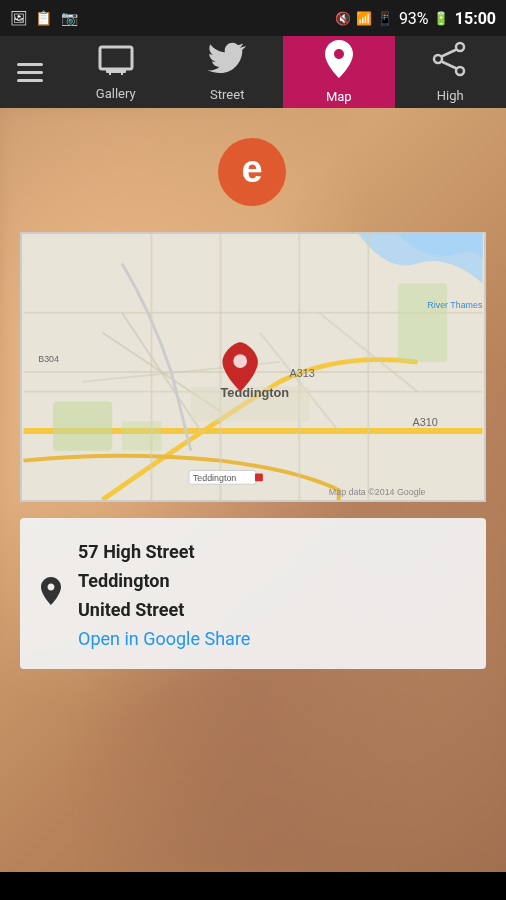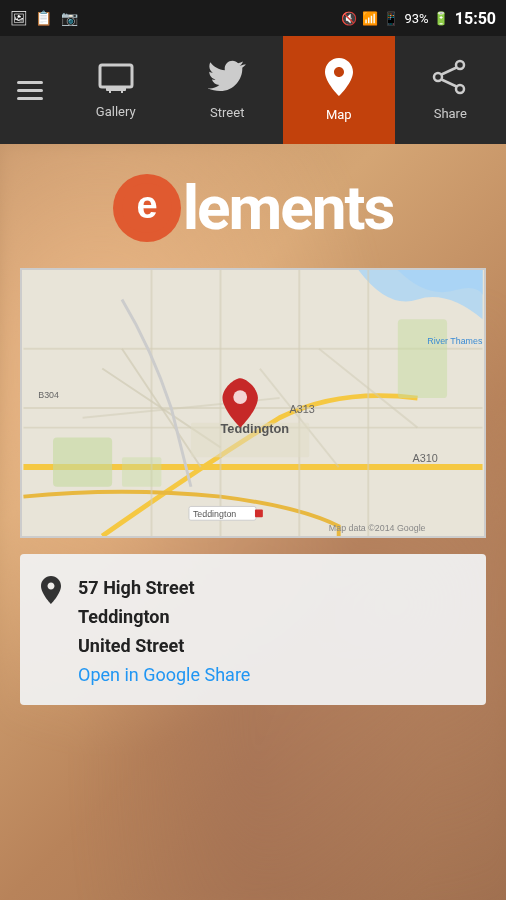--- a/index.html
+++ b/index.html
@@ -48,41 +48,41 @@
     }
 
     .status-icon {
       color: white;
       font-size: 13px;
     }
 
     
     .nav-bar {
       width: 100%;
-      height: 108px;
+      height: 72px;
       background: #2a2a2a;
       display: flex;
       align-items: stretch;
       position: relative;
       z-index: 10;
     }
 
     .nav-item {
       flex: 1;
       display: flex;
       flex-direction: column;
       align-items: center;
       justify-content: center;
       gap: 6px;
       cursor: pointer;
       color: #ccc;
     }
 
     .nav-item.active {
-      background: #c2410c;
+      background: #be185d;
       color: white;
     }
 
     .nav-item-icon {
       font-size: 28px;
       line-height: 1;
     }
 
     .nav-item-label {
       font-size: 13px;
@@ -148,21 +148,21 @@
     }
 
     
     .address-card {
       width: 100%;
       background: rgba(240, 240, 240, 0.95);
       border-radius: 4px;
       padding: 20px 20px 20px 20px;
       display: flex;
       gap: 16px;
-      align-items: flex-start;
+      align-items: center;
     }
 
     .address-pin-icon {
       font-size: 28px;
       color: #333;
       margin-top: 2px;
       flex-shrink: 0;
     }
 
     .address-text {
@@ -216,23 +216,23 @@
   <div class="status-left">
 
     <span style="color:white;font-size:14px;">🖼</span>
     <span style="color:white;font-size:14px;">📋</span>
     <span style="color:white;font-size:14px;">📷</span>
   </div>
   <div class="status-icons">
     <span class="status-icon">🔇</span>
     <span class="status-icon">📶</span>
     <span class="status-icon">📱</span>
-    <span style="color:white;font-size:13px;">93%</span>
+    <span style="color:white;font-size:16px;">93%</span>
     <span class="status-icon">🔋</span>
-    <span class="status-time">15:50</span>
+    <span class="status-time">15:00</span>
   </div>
 </div>
 
 <div class="nav-bar">
 
   <div class="nav-item" style="max-width: 60px;">
     <div class="hamburger">
       <span></span>
         <span></span>
         <span></span>
@@ -272,21 +272,21 @@
   <div class="nav-item">
     <div class="nav-item-icon">
       <svg width="36" height="36" viewBox="0 0 36 36">
         <circle cx="28" cy="6" r="4" fill="none" stroke="#ccc" stroke-width="2.5"></circle>
         <circle cx="6" cy="18" r="4" fill="none" stroke="#ccc" stroke-width="2.5"></circle>
         <circle cx="28" cy="30" r="4" fill="none" stroke="#ccc" stroke-width="2.5"></circle>
         <line x1="24.5" y1="8.5" x2="9.5" y2="15.5" stroke="#ccc" stroke-width="2.5"></line>
         <line x1="9.5" y1="20.5" x2="24.5" y2="27.5" stroke="#ccc" stroke-width="2.5"></line>
       </svg>
     </div>
-    <span class="nav-item-label">Share</span>
+    <span class="nav-item-label">High</span>
   </div>
 </div>
 
 <div class="main-content">
   <div class="bg-blur"></div>
 
   <div class="content-overlay">
 
     <div class="logo-container">
       <div style="display:flex; align-items:center; line-height:1;">
@@ -311,21 +311,20 @@
             position: absolute;
             border: 12px solid #e05a30;
             outline: 4px solid white;
             outline-offset: -8px;
           "></div>
           <svg width="52" height="52" viewBox="0 0 52 52" style="position:absolute;">
             <circle cx="26" cy="26" r="25" fill="#e05a30"></circle>
             <text x="26" y="36" text-anchor="middle" font-size="38" font-weight="900" fill="white" font-family="Arial,sans-serif">e</text>
           </svg>
         </div>
-        <span style="font-size: 62px; font-weight: bold; color: white; letter-spacing: -2px; line-height:1;">lements</span>
       </div>
     </div>
 
     <div class="map-container">
       <svg class="map-svg" viewBox="0 0 466 270" xmlns="http://www.w3.org/2000/svg">
 
         <rect width="466" height="270" fill="#e8e4d8"></rect>
 
         <path d="M340 0 Q370 40 400 30 Q430 20 466 50 L466 0 Z" fill="#aad4f5" opacity="0.8"></path>
         <path d="M380 0 Q410 30 440 20 Q460 15 466 25 L466 0 Z" fill="#aad4f5"></path>

